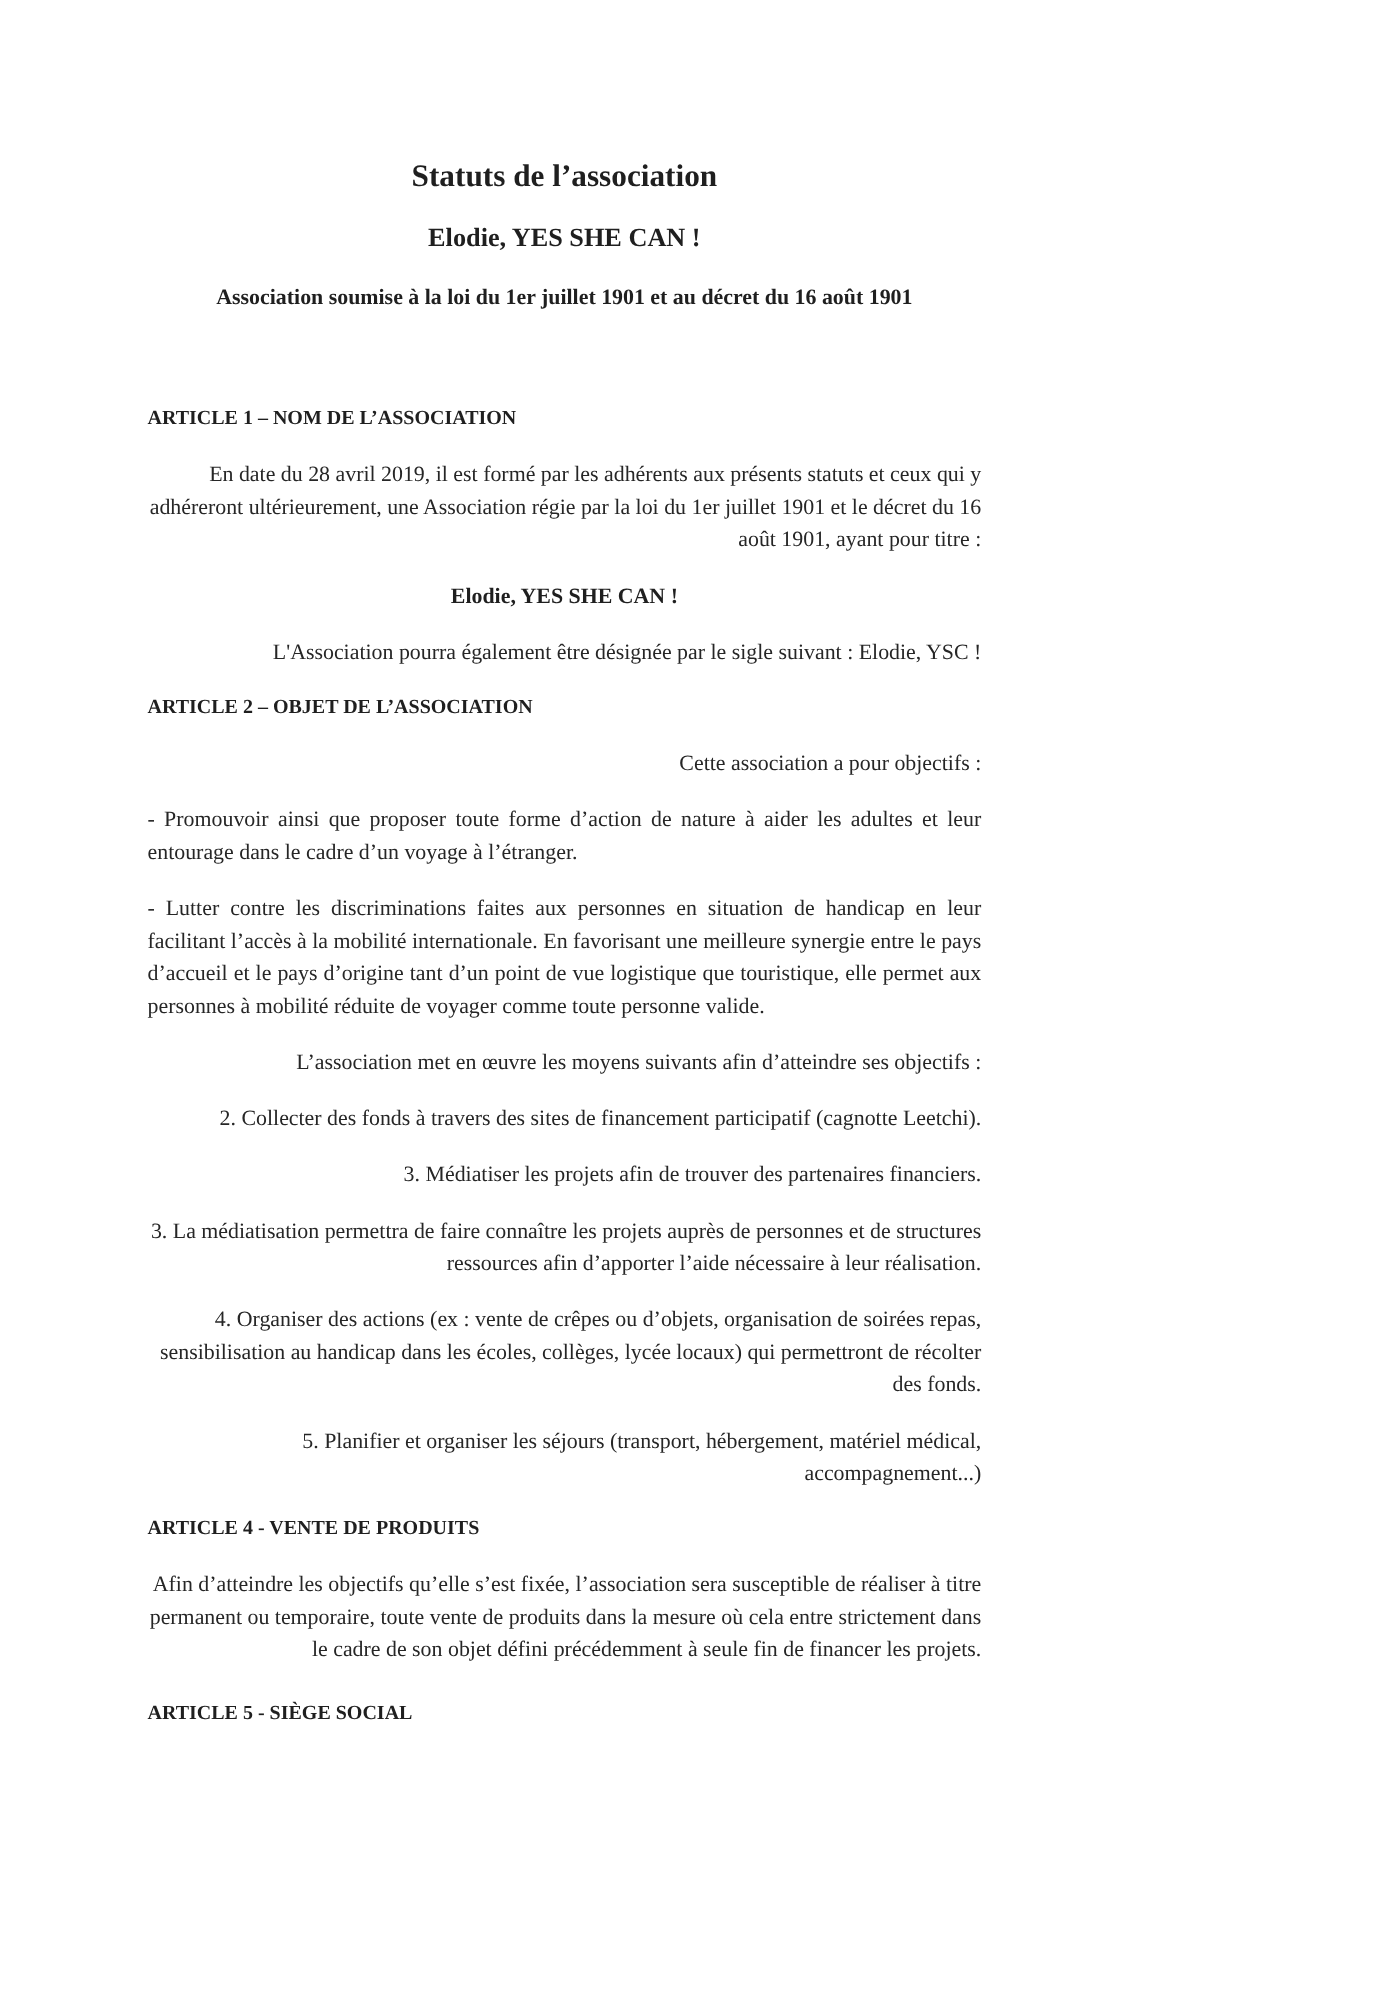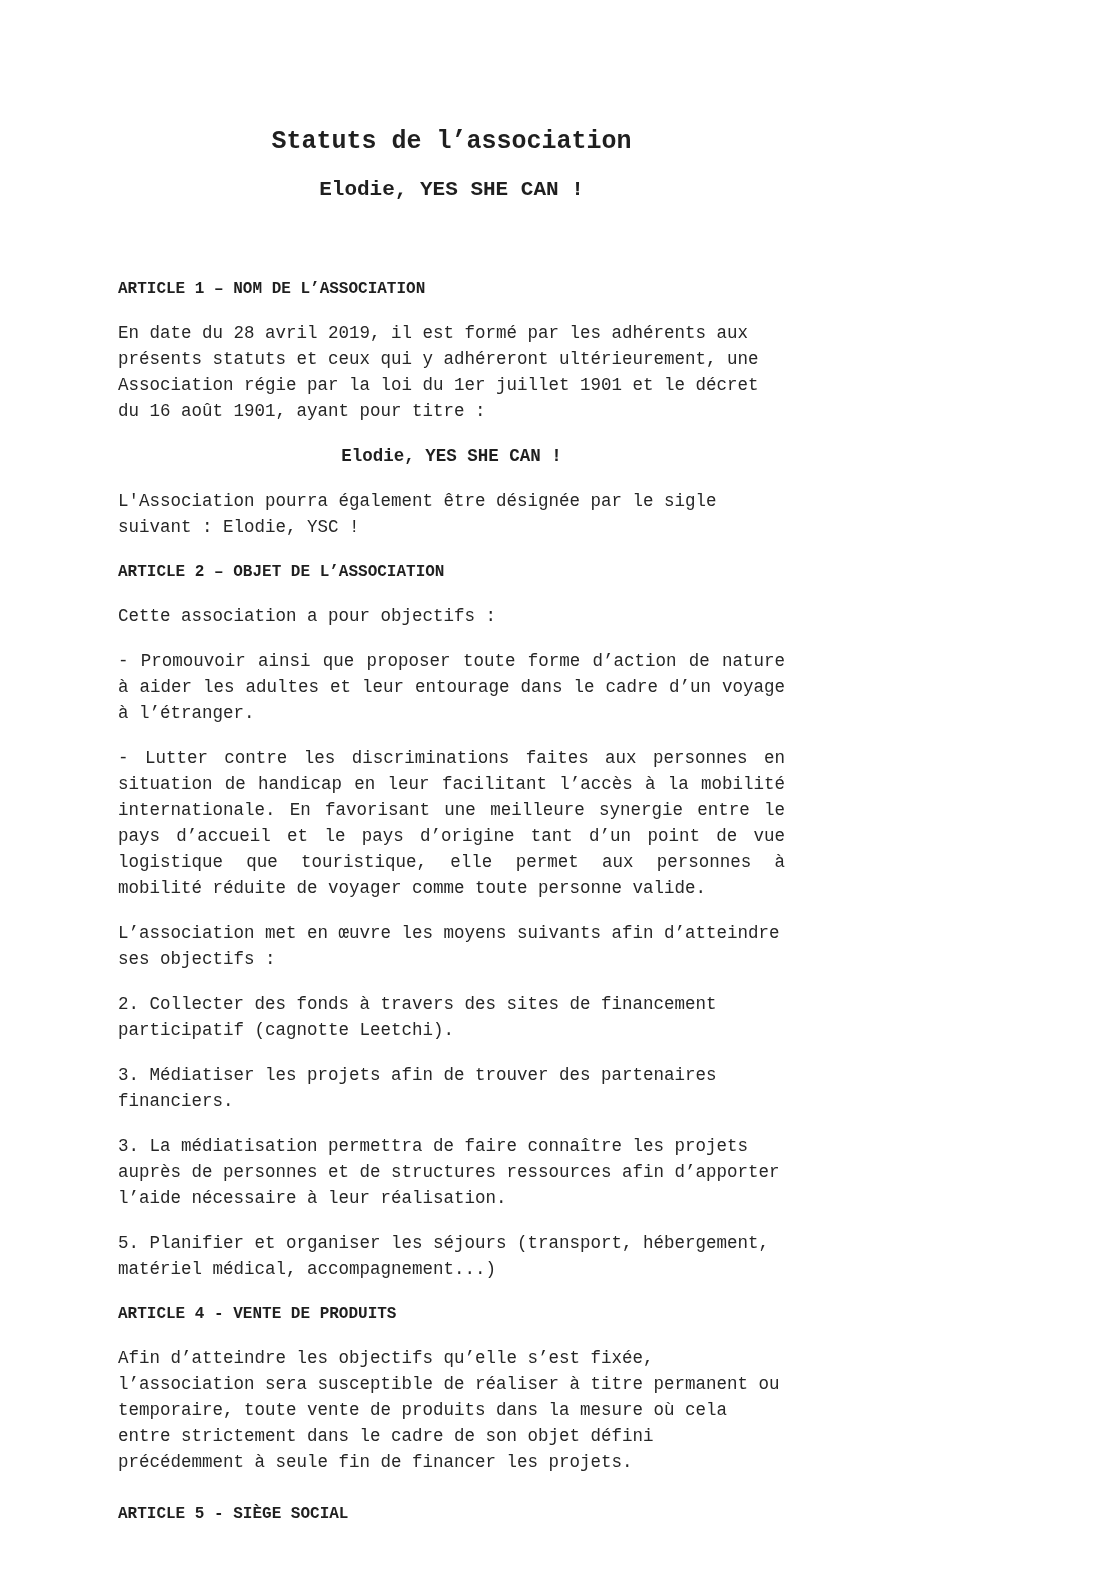--- a/index.html
+++ b/index.html
@@ -7,21 +7,21 @@
     padding: 0;
     background: #ffffff;
   }
   .page {
     position: relative;
     width: 901px;
     height: 1593px;
     background: #ffffff;
     box-sizing: border-box;
     padding: 126px 116px 0 118px;
-    font-family: Liberation Mono, monospace;
+    font-family: Liberation Serif, serif;
     font-size: 17.5px;
     line-height: 26px;
     color: #262626;
     overflow: hidden;
   }
   header.doc-header { margin: 0 0 72px 0; text-align: center; }
   .doc-title {
     font-size: 25px;
     line-height: 32px;
     font-weight: bold;
@@ -45,37 +45,39 @@
   section { margin: 0; }
   .art-heading {
     font-size: 16px;
     line-height: 26px;
     font-weight: bold;
     margin: 0 0 18px 0;
     color: #1f1f1f;
   }
   p {
     margin: 0 0 19px 0;
+    text-align: right;
   }
   p.justify { text-align: justify; }
   p.center-bold {
     text-align: center;
     font-weight: bold;
     color: #1f1f1f;
   }
   section.gap-before { margin-top: 26px; }
 </style>
 </head>
 <body>
 
 <div class="page">
 
   <header class="doc-header">
     <h1 class="doc-title">Statuts de l’association</h1>
     <h2 class="doc-subtitle">Elodie, YES SHE CAN !</h2>
+    <h3 class="doc-lawline">Association soumise à la loi du 1er juillet 1901 et au décret du 16 août 1901</h3>
   </header>
 
   <section>
     <h4 class="art-heading">ARTICLE 1 – NOM DE L’ASSOCIATION</h4>
     <p>En date du 28 avril 2019, il est formé par les adhérents aux présents statuts et ceux qui y adhéreront ultérieurement, une Association régie par la loi du 1er juillet 1901 et le décret du 16 août 1901, ayant pour titre :</p>
     <p class="center-bold">Elodie, YES SHE CAN !</p>
     <p>L'Association pourra également être désignée par le sigle suivant : Elodie, YSC !</p>
   </section>
 
   <section>
@@ -83,20 +85,21 @@
     <p>Cette association a pour objectifs :</p>
     <p class="justify">- Promouvoir ainsi que proposer toute forme d’action de nature à aider les adultes et leur entourage dans le cadre d’un voyage à l’étranger.</p>
     <p class="justify">- Lutter contre les discriminations faites aux personnes en situation de handicap en leur facilitant l’accès à la mobilité internationale. En favorisant une meilleure synergie entre le pays d’accueil et le pays d’origine tant d’un point de vue logistique que touristique, elle permet aux personnes à mobilité réduite de voyager comme toute personne valide.</p>
   </section>
 
   <section>
     <p>L’association met en œuvre les moyens suivants afin d’atteindre ses objectifs :</p>
     <p>2. Collecter des fonds à travers des sites de financement participatif (cagnotte Leetchi).</p>
     <p>3. Médiatiser les projets afin de trouver des partenaires financiers.</p>
     <p>3. La médiatisation permettra de faire connaître les projets auprès de personnes et de structures ressources afin d’apporter l’aide nécessaire à leur réalisation.</p>
+    <p>4. Organiser des actions (ex : vente de crêpes ou d’objets, organisation de soirées repas, sensibilisation au handicap dans les écoles, collèges, lycée locaux) qui permettront de récolter des fonds.</p>
     <p>5. Planifier et organiser les séjours (transport, hébergement, matériel médical, accompagnement...)</p>
   </section>
 
   <section>
     <h4 class="art-heading">ARTICLE 4 - VENTE DE PRODUITS</h4>
     <p>Afin d’atteindre les objectifs qu’elle s’est fixée, l’association sera susceptible de réaliser à titre permanent ou temporaire, toute vente de produits dans la mesure où cela entre strictement dans le cadre de son objet défini précédemment à seule fin de financer les projets.</p>
   </section>
 
   <section class="gap-before">
     <h4 class="art-heading">ARTICLE 5 - SIÈGE SOCIAL</h4>

